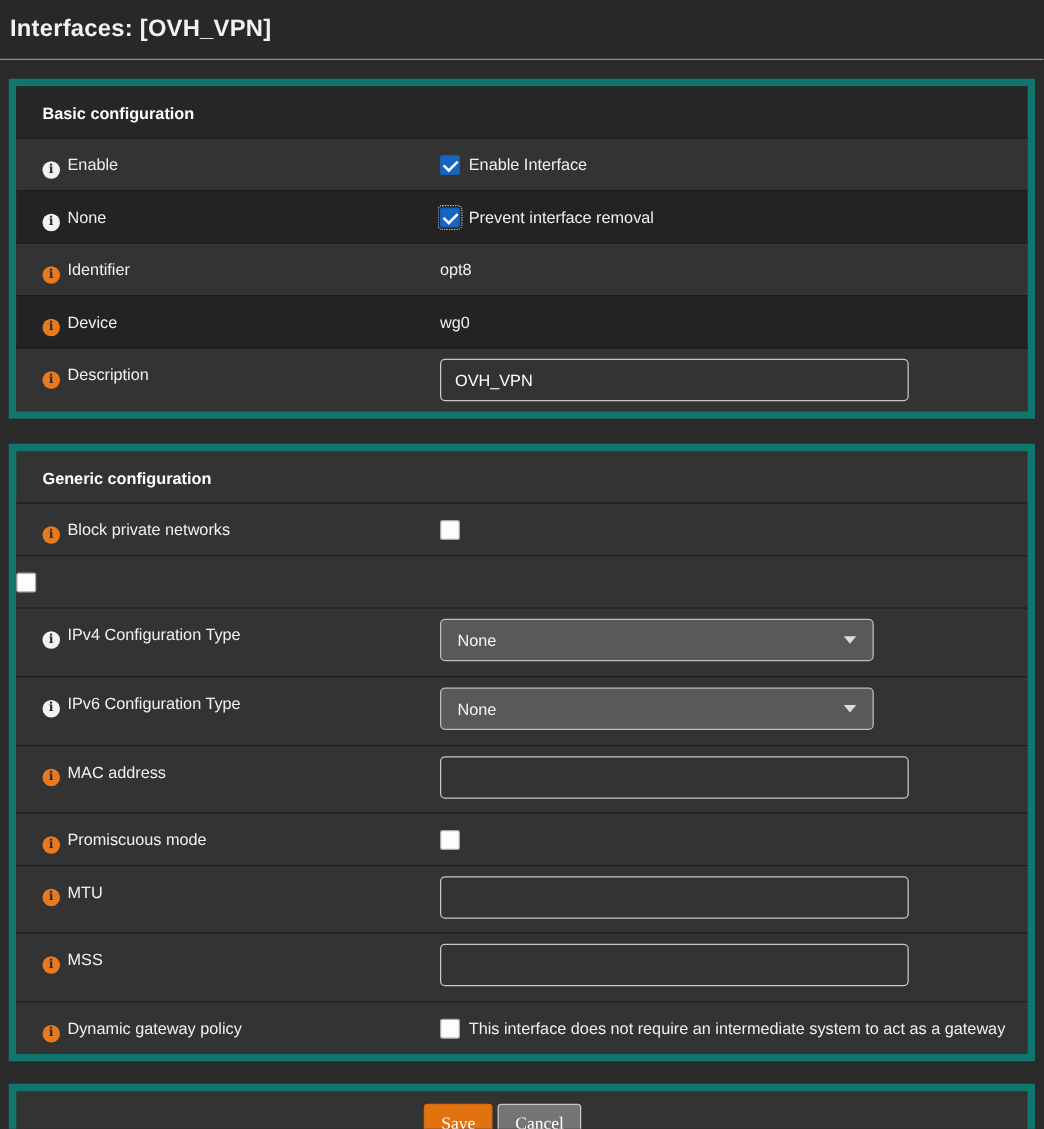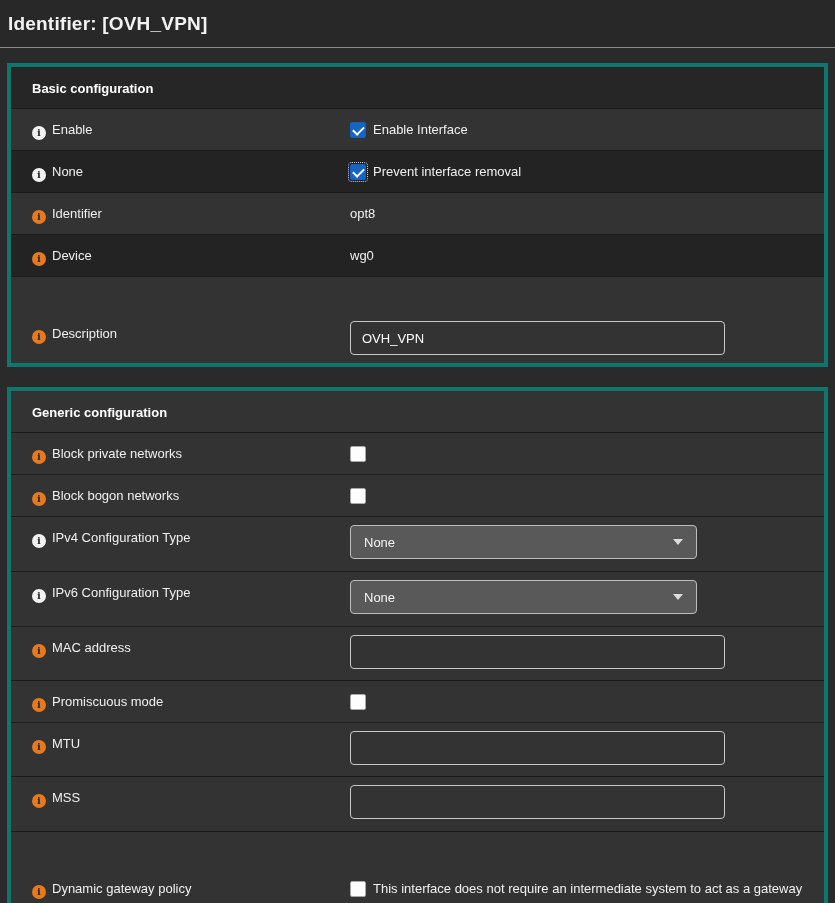--- a/index.html
+++ b/index.html
@@ -17,40 +17,40 @@
     display:flex; align-items:center;
     padding-left:8px;
     background:#282828;
   }
   .page-header h1 {
     font-size:19px; font-weight:bold; color:#f2f2f2; letter-spacing:.2px;
   }
   
   .panel {
     margin:0 7px;
-    border:4px solid #0f766e;
+    border:6px solid #0f766e;
     background:#333333;
   }
   .panel.first  { margin-top:15px; }
   .panel.second { margin-top:20px; }
   .panel.footer-panel { margin-top:18px; }
   .panel-heading {
     font-size:13px; font-weight:bold; color:#ffffff;
     padding:14px 8px 12px 21px;
     border-bottom:1px solid #1b1b1b;
   }
   .heading-dark { background:#262626; }
   
   .frow {
     display:flex;
     border-bottom:1px solid #1b1b1b;
     background:#333333;
     gap:13px;
   }
-  .frow:last-child { border-bottom:none;margin-top:36px; }
+  .frow:last-child { border-bottom:none; }
   .frow.stripe-dark { background:#232323; }
   .h41 { min-height:41px; } .h42 { min-height:42px; } .h49 { min-height:49px; }
   .h54 { min-height:54px; } .h55 { min-height:55px; }
   .cell-label {
     flex:0 0 326px;
     padding:13px 8px 8px 21px;
     font-size:13px; color:#f0f0f0;
     white-space:nowrap;
   }
   .cell-control {
@@ -115,21 +115,21 @@
     font-family:Liberation Serif, serif; font-size:14px; color:#ffffff;
     padding:7px 13px; border-radius:3px; cursor:pointer; line-height:17px;
   }
   .btn-save   { background:#e1720f; border:1px solid #d96b0c; margin-right:4px; }
   .btn-cancel { background:#757575; border:1px solid #c8c8c8; }
 </style>
 </head>
 <body>
 
 <div class="page-header">
-  <h1>Identifier: [OVH_VPN]</h1>
+  <h1>Interfaces: [OVH_VPN]</h1>
 </div>
 
 <section class="panel first">
   <div class="panel-heading heading-dark">Basic configuration</div>
 
   <div class="frow h42">
     <div class="cell-label">
       <span class="info-icon icon-white"></span><span>Enable</span>
     </div>
     <div class="cell-control cb-row">
@@ -182,23 +182,20 @@
   <div class="frow h42">
     <div class="cell-label">
       <span class="info-icon icon-orange"></span><span>Block private networks</span>
     </div>
     <div class="cell-control cb-row">
       <span class="checkbox unchecked"></span>
     </div>
   </div>
 
   <div class="frow h42">
-    <div class="cell-label">
-      <span class="info-icon icon-orange"></span><span>Block bogon networks</span>
-    </div>
     <div class="cell-control cb-row">
       <span class="checkbox unchecked"></span>
     </div>
   </div>
 
   <div class="frow h55">
     <div class="cell-label">
       <span class="info-icon icon-white"></span><span>IPv4 Configuration Type</span>
     </div>
     <div class="cell-control">

